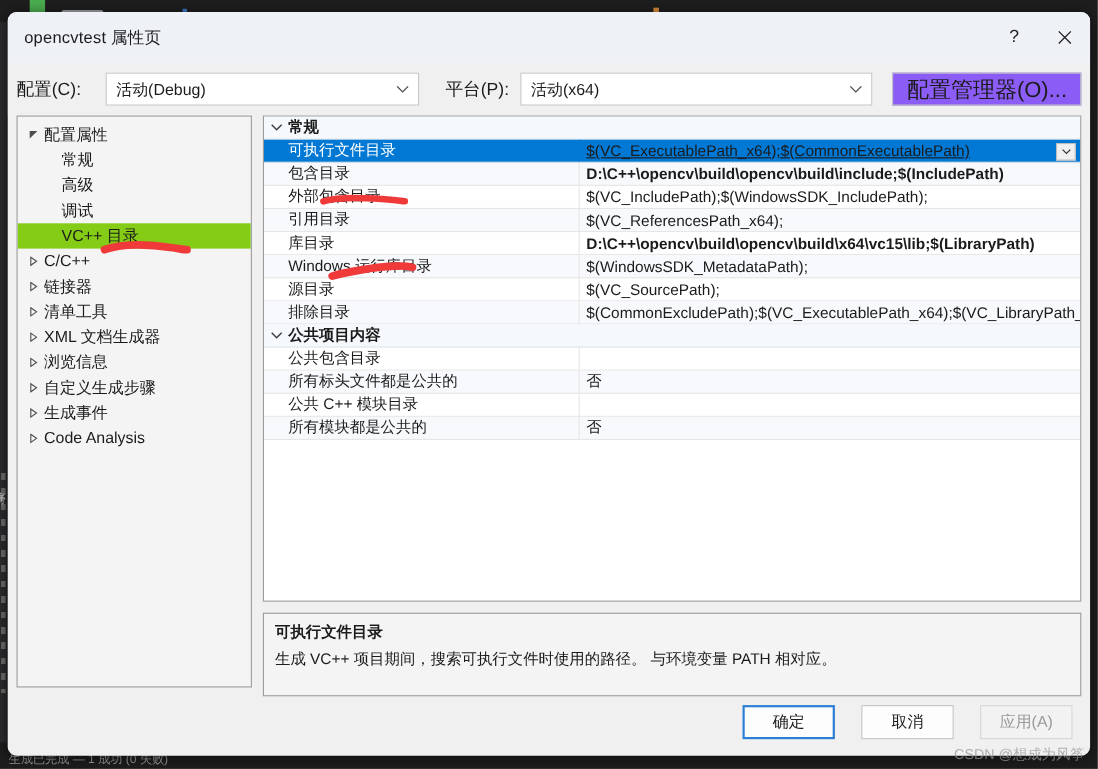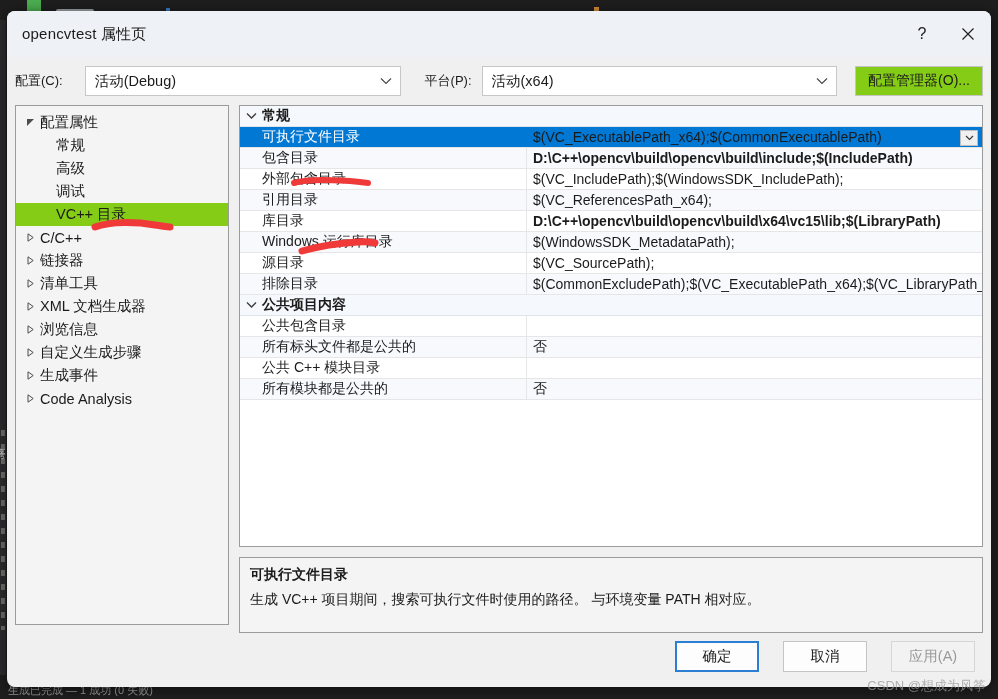--- a/index.html
+++ b/index.html
@@ -93,21 +93,21 @@
 
   
   #configrow {
     height: 48px;
     flex: none;
     display: flex; align-items: center;
     padding: 0 8px 0 8px;
     background: #f0f0f0;
   }
   .field-label {
-    font-size: 13px; color: #1b1b1b;
+    font-size: 16px; color: #1b1b1b;
     white-space: nowrap;
   }
   .combo {
     position: relative;
     height: 30px;
     background: #fff;
     border: 1px solid #c7c7c7;
     display: flex; align-items: center;
     padding: 0 26px 0 9px;
     font-size: 14.5px; color: #1b1b1b;
@@ -118,23 +118,23 @@
     position: absolute; right: 8px; top: 50%;
     transform: translateY(-50%);
     color: #4a4a4a;
     pointer-events: none;
     display: block;
   }
   #combo-config { width: 325px; margin-left: 22px; }
   #combo-platform { width: 366px; margin-left: 10px; align-items: center; }
   .push-btn {
     height: 30px;
-    background: #84cc16;
+    background: #8b5cf6;
     border: 1px solid #c4c4c4;
-    font-size: 14px; color: #1b1b1b;
+    font-size: 20px; color: #1b1b1b;
     padding: 0 12px;
     cursor: default;
     white-space: nowrap;
     font-family: inherit;
   }
   #btn-config-manager { margin-left: 18px; }
 
   
   #body-area {
     flex: 1;
@@ -222,21 +222,21 @@
     overflow: hidden;
     border-left: 1px solid #e6e6e6;
     height: 100%;
     display: flex; align-items: center;
     min-width: 0;
   }
   .grid-row .pval span { display: block; white-space: nowrap; }
   .grid-row .pval.bold span { font-weight: bold; }
   .grid-row.selected { background: #0078d4; }
   .grid-row.selected .pname { color: #fff; }
-  .grid-row.selected .pval { border-left-color: #0078d4; }
+  .grid-row.selected .pval { border-left-color: #0078d4; text-decoration: underline; }
   .grid-row.alt { background: #f7f9fc; }
 
   .val-dropdown {
     position: absolute;
     right: 4px; top: 3px;
     width: 18px; height: 16px;
     background: #f0f0f0;
     border: 1px solid #bdbdbd;
     display: flex; align-items: center; justify-content: center;
     cursor: default;

